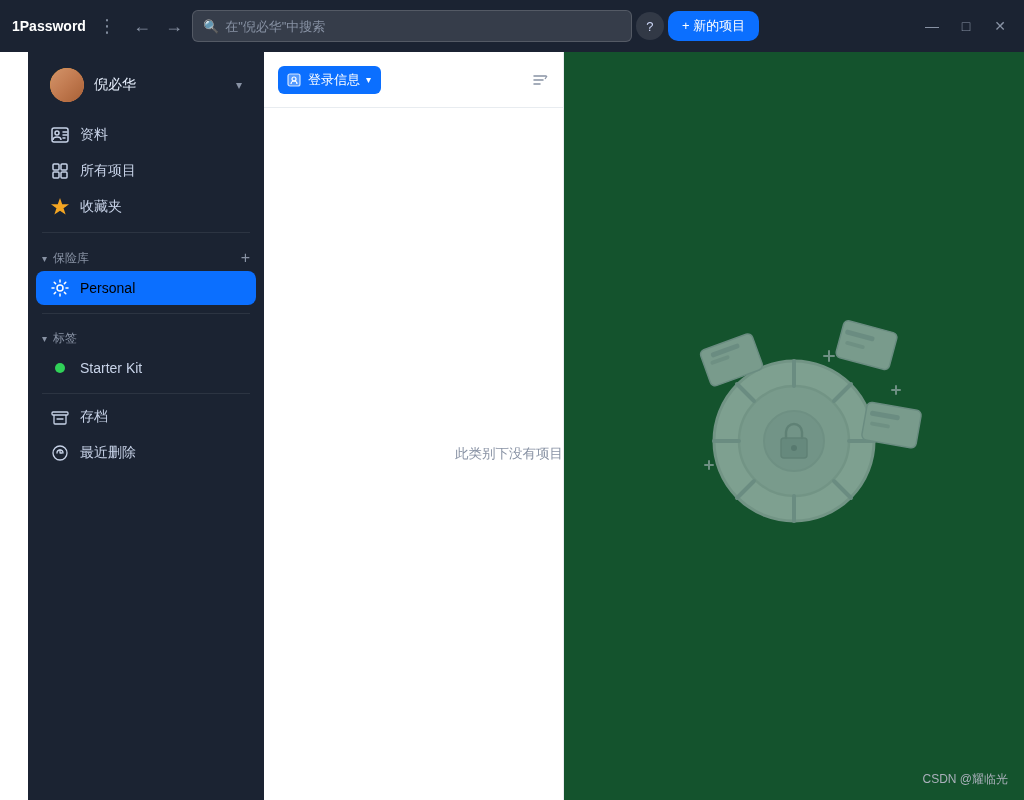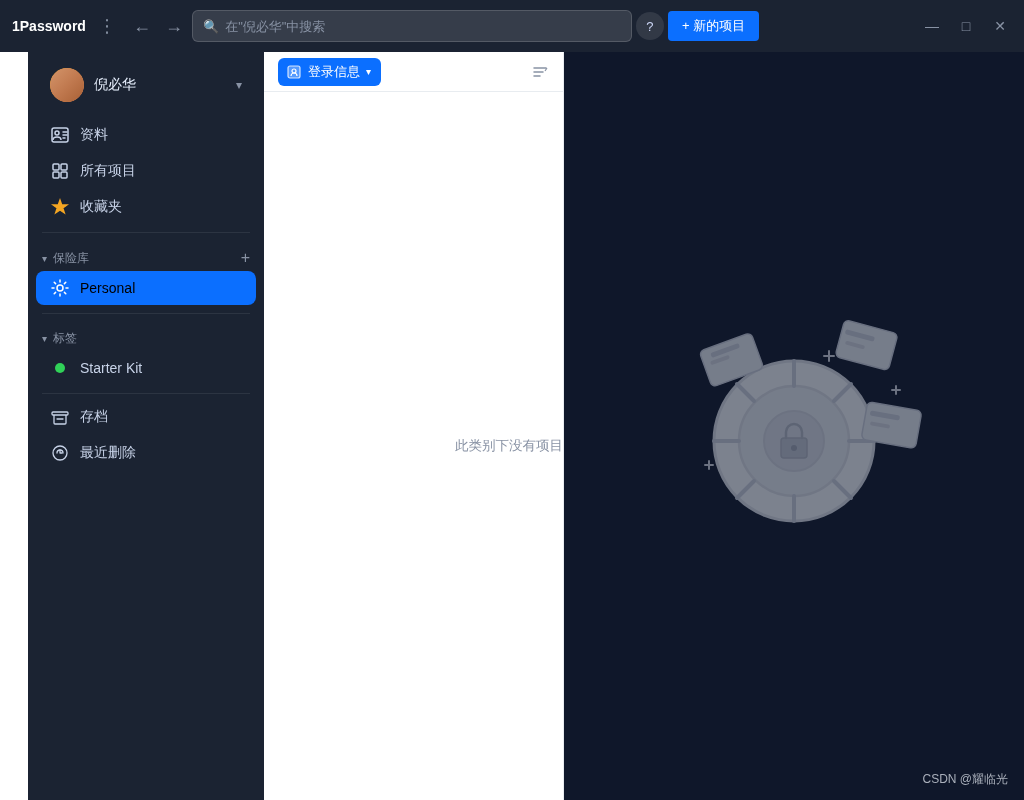--- a/index.html
+++ b/index.html
@@ -94,21 +94,21 @@
       display: flex;
       align-items: center;
       justify-content: center;
     }
     .new-item-btn {
       background: #0b6fff;
       border: none;
       color: #fff;
       padding: 0 14px;
       height: 30px;
-      border-radius: 4px;
+      border-radius: 10px;
       font-size: 13px;
       font-weight: 500;
       cursor: pointer;
       display: flex;
       align-items: center;
       gap: 4px;
     }
     .titlebar-controls {
       display: flex;
       align-items: center;
@@ -239,21 +239,21 @@
     
     .list-panel {
       width: 300px;
       border-right: 1px solid #e8ecf0;
       display: flex;
       flex-direction: column;
       flex-shrink: 0;
       background: #fff;
     }
     .list-toolbar {
-      height: 40px;
+      height: 56px;
       display: flex;
       align-items: center;
       padding: 0 14px;
       border-bottom: 1px solid #e8ecf0;
       gap: 8px;
     }
     .category-btn {
       background: #0b6fff;
       border: none;
       color: #fff;
@@ -288,21 +288,21 @@
       display: flex;
       align-items: center;
       justify-content: flex-end;
       color: #8892a4;
       font-size: 13.5px;
     }
 
     
     .detail-panel {
       flex: 1;
-      background: #0f172a;
+      background: #14532d;
       display: flex;
       align-items: center;
       justify-content: center;
       position: relative;
       text-align: right;
     }
 
     
     .illustration {
       width: 280px;

